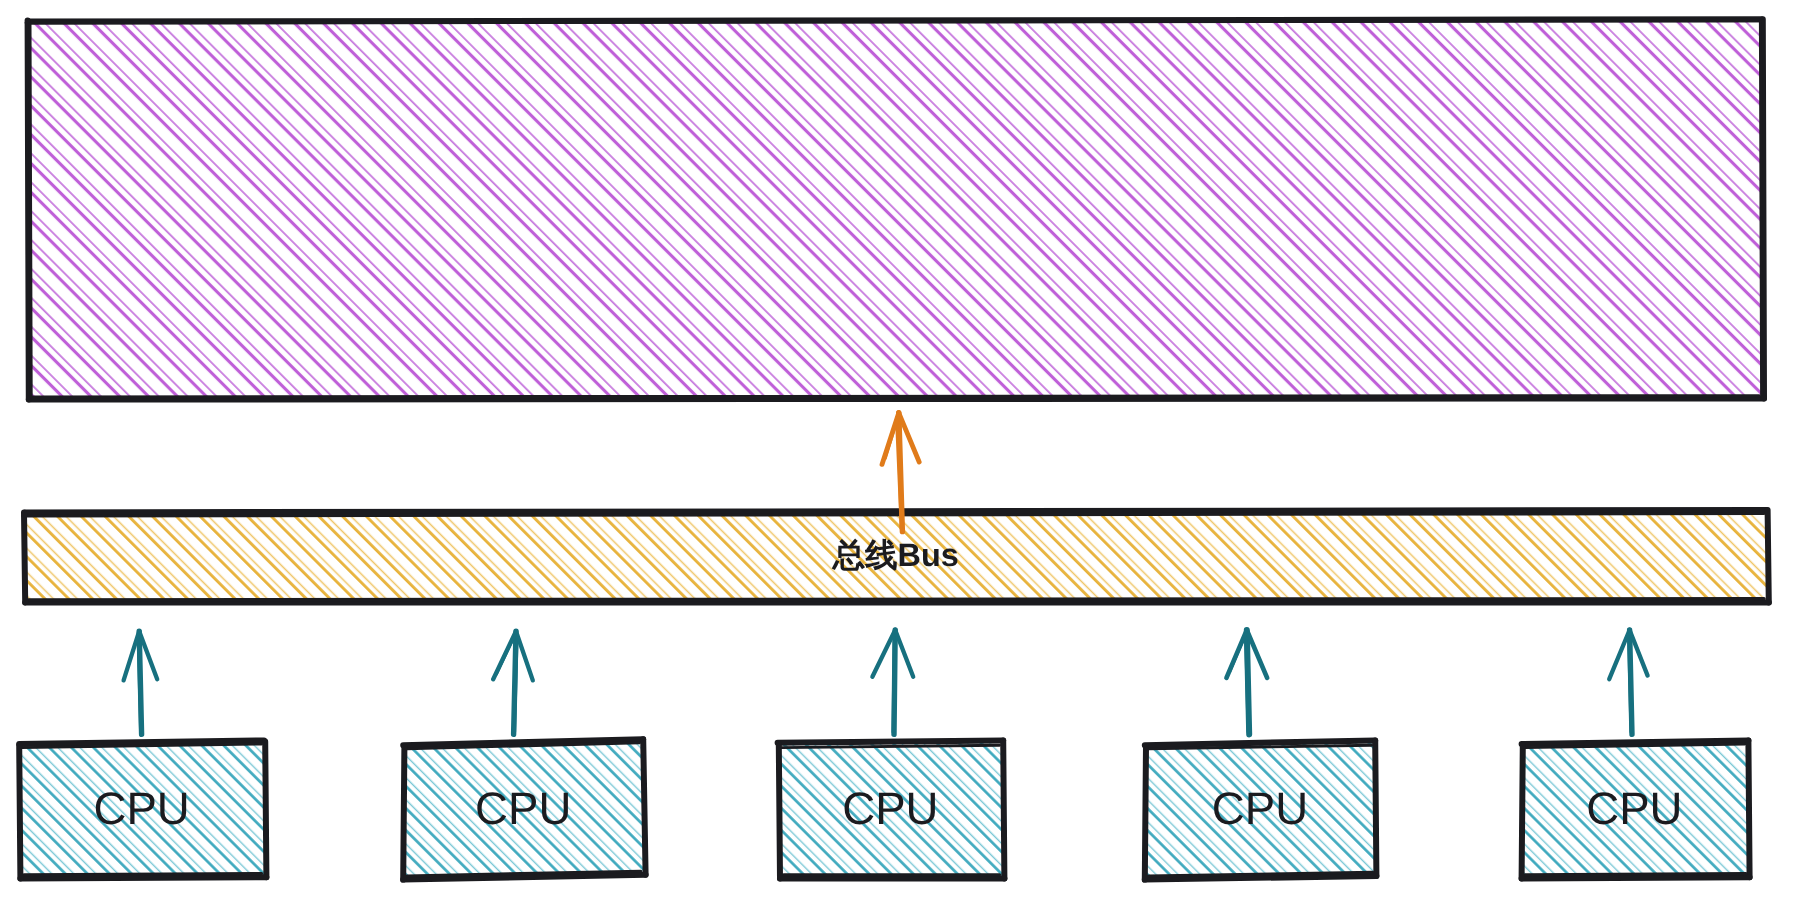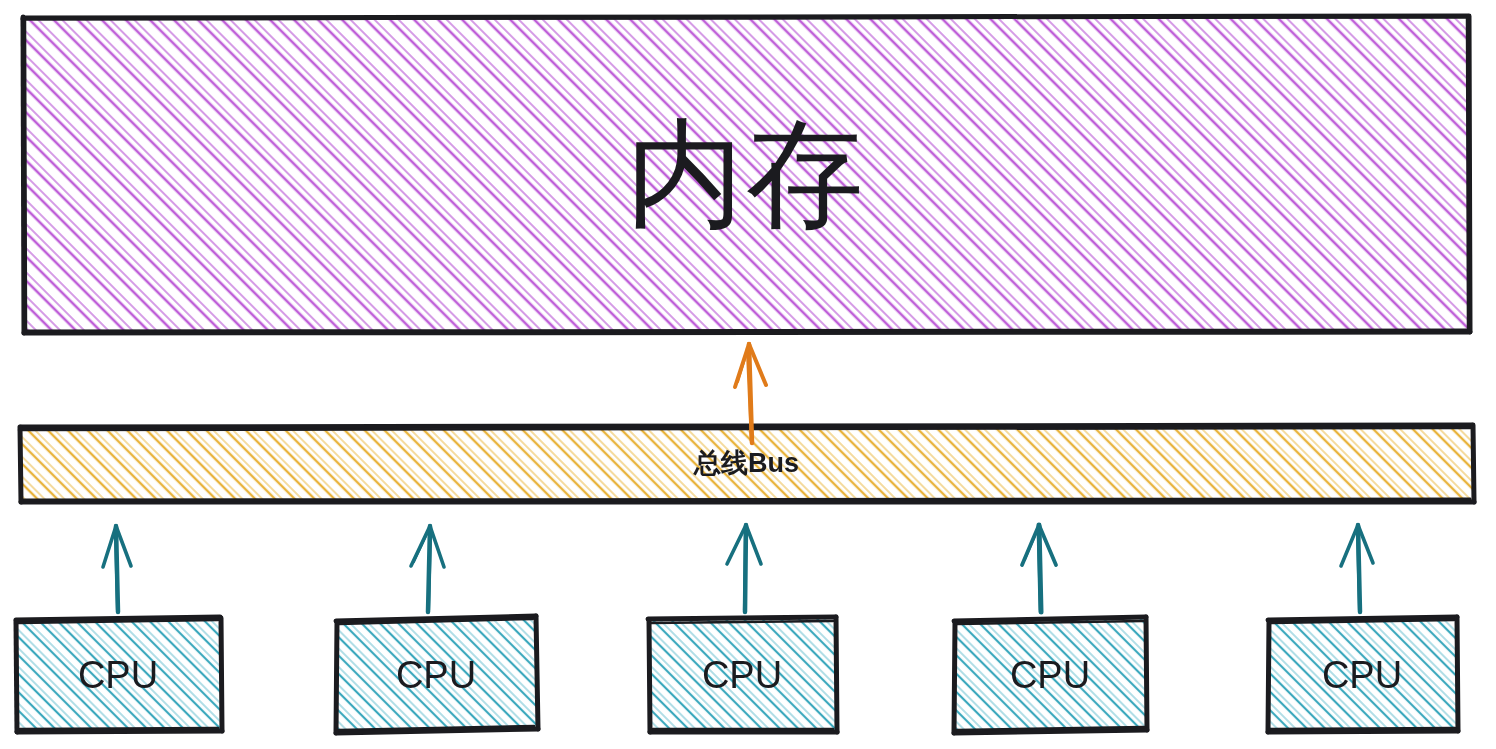--- a/index.html
+++ b/index.html
@@ -100,21 +100,20 @@
       <path d="M3,4 L1449,2 L1450,318 L4,320 Z" fill="url(#hatch-purple)" stroke="none"></path>
       <path d="M4,5 L1448,3" fill="none" stroke="#1b1b1f" stroke-width="5" stroke-linecap="round"></path>
       <path d="M2,6 L1446,4" fill="none" stroke="#1b1b1f" stroke-width="3" stroke-linecap="round"></path>
       <path d="M1449,3 L1450,319" fill="none" stroke="#1b1b1f" stroke-width="5" stroke-linecap="round"></path>
       <path d="M1447,5 L1448,316" fill="none" stroke="#1b1b1f" stroke-width="2.5" stroke-linecap="round"></path>
       <path d="M1450,319 L4,320" fill="none" stroke="#1b1b1f" stroke-width="5" stroke-linecap="round"></path>
       <path d="M1446,317 L6,318" fill="none" stroke="#1b1b1f" stroke-width="3" stroke-linecap="round"></path>
       <path d="M4,320 L3,4" fill="none" stroke="#1b1b1f" stroke-width="5" stroke-linecap="round"></path>
       <path d="M6,318 L5,7" fill="none" stroke="#1b1b1f" stroke-width="2.5" stroke-linecap="round"></path>
     </svg>
-    <span class="node-label">内存</span>
   </div>
 
   <div class="node" id="bus-bar">
     <svg class="sketch-svg" viewBox="0 0 1459 82" preserveAspectRatio="none">
       <defs>
         <pattern id="hatch-amber" width="14" height="14" patternTransform="rotate(-45)" patternUnits="userSpaceOnUse">
           <line x1="2" y1="0" x2="2" y2="14" stroke="#e8b33c" stroke-width="2.4"></line>
           <line x1="7" y1="0" x2="7" y2="14" stroke="#efc76a" stroke-width="1.3"></line>
         </pattern>
       </defs>

